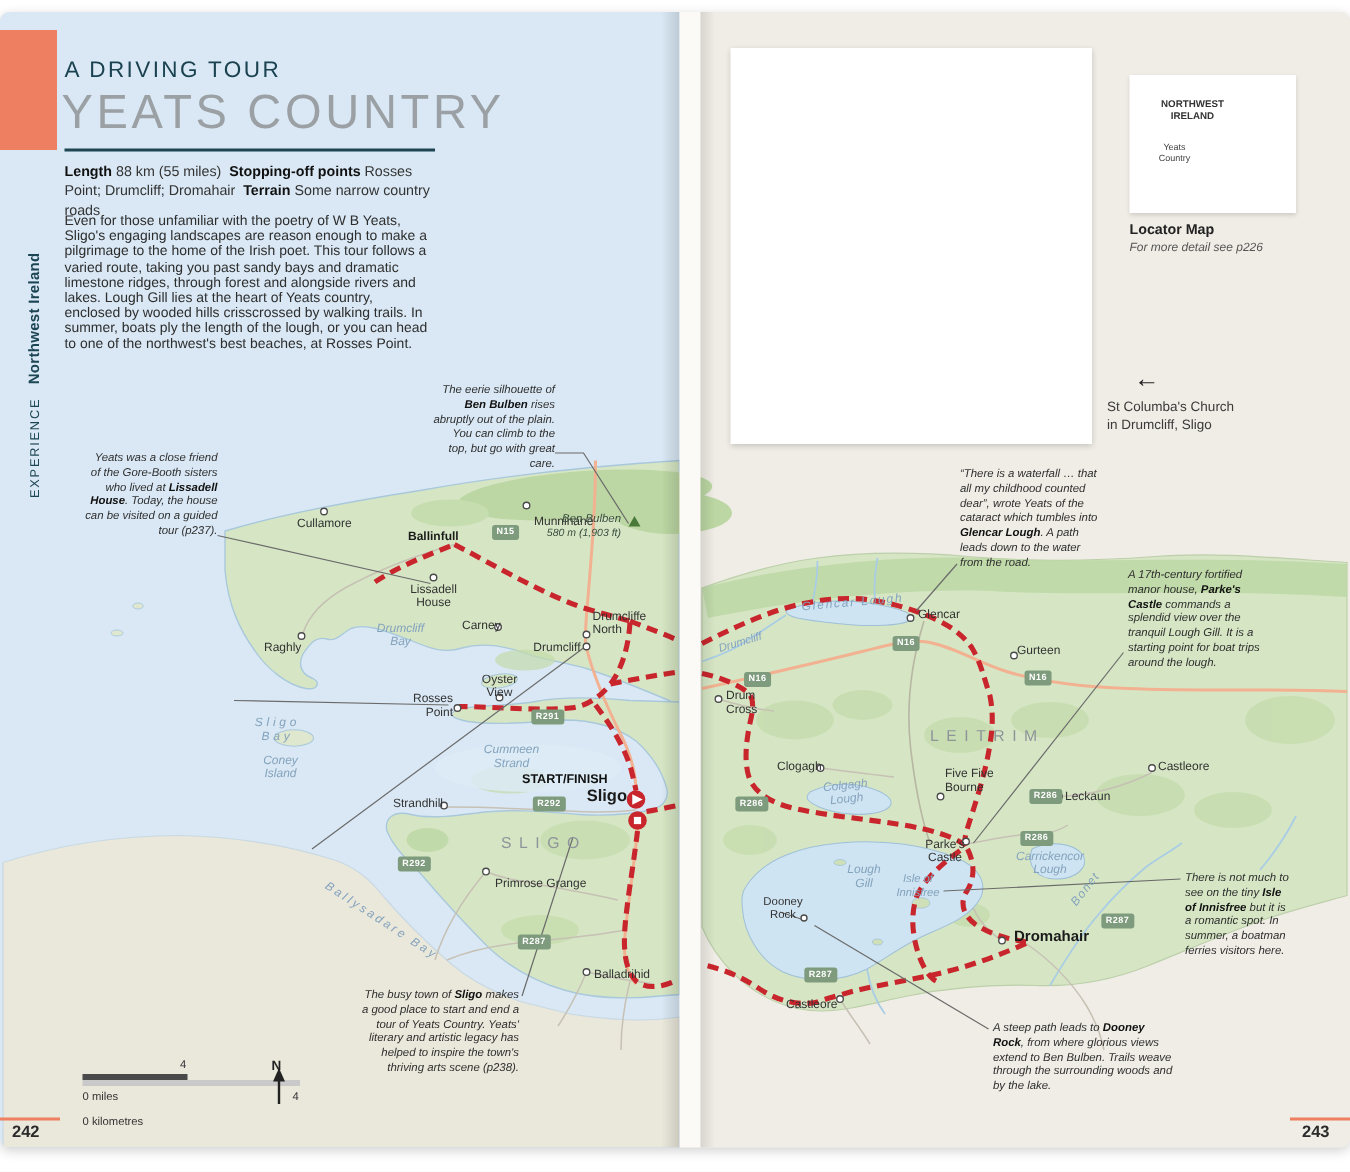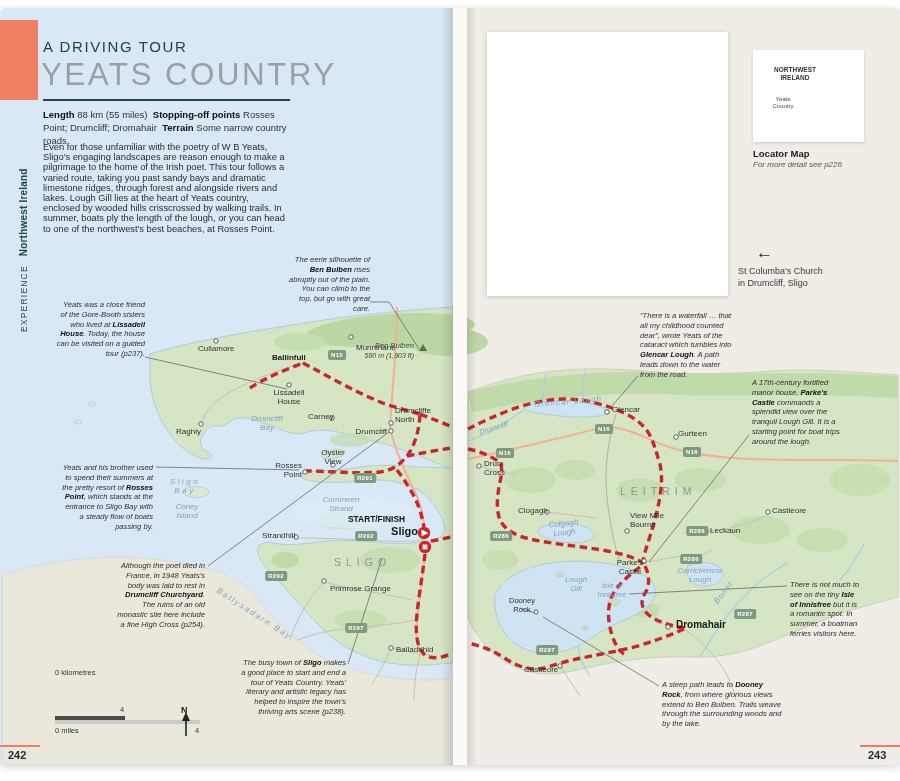--- a/index.html
+++ b/index.html
@@ -333,26 +333,20 @@
     <b>Terrain</b>
     <span>Some narrow country roads</span>
   </div>
   <div class="intro">Even for those unfamiliar with the poetry of W B Yeats, Sligo's engaging landscapes are reason enough to make a pilgrimage to the home of the Irish poet. This tour follows a varied route, taking you past sandy bays and dramatic limestone ridges, through forest and alongside rivers and lakes. Lough Gill lies at the heart of Yeats country, enclosed by wooded hills crisscrossed by walking trails. In summer, boats ply the length of the lough, or you can head to one of the northwest's best beaches, at Rosses Point.</div>
 
   <div class="ann ra" style="left:55px;top:292px;width:90px;">
     <span>Yeats was a close friend of the Gore-Booth sisters who lived at </span><b>Lissadell House</b><span>. Today, the house can be visited on a guided tour (p237).</span>
   </div>
   <div class="ann ra" style="left:288px;top:247px;width:82px;">
     <span>The eerie silhouette of </span><b>Ben Bulben</b><span> rises abruptly out of the plain. You can climb to the top, but go with great care.</span>
-  </div>
-  <div class="ann ra" style="left:60px;top:455px;width:93px;">
-    <span>Yeats and his brother used to spend their summers at the pretty resort of </span><b>Rosses Point</b><span>, which stands at the entrance to Sligo Bay with a steady flow of boats passing by.</span>
-  </div>
-  <div class="ann ra" style="left:113px;top:553px;width:92px;">
-    <span>Although the poet died in France, in 1948 Yeats's body was laid to rest in </span><b>Drumcliff Churchyard</b><span>. The ruins of an old monastic site here include a fine High Cross (p254).</span>
   </div>
   <div class="ann ra" style="left:240px;top:650px;width:106px;">
     <span>The busy town of </span><b>Sligo</b><span> makes a good place to start and end a tour of Yeats Country. Yeats' literary and artistic legacy has helped to inspire the town's thriving arts scene (p238).</span>
   </div>
   <div class="ann" style="left:640px;top:303px;width:93px;">
     <span>“There is a waterfall … that all my childhood counted dear”, wrote Yeats of the cataract which tumbles into </span><b>Glencar Lough</b><span>. A path leads down to the water from the road.</span>
   </div>
   <div class="ann" style="left:752px;top:370px;width:93px;">
     <span>A 17th-century fortified manor house, </span><b>Parke's Castle</b><span> commands a splendid view over the tranquil Lough Gill. It is a starting point for boat trips around the lough.</span>
   </div>
@@ -410,21 +404,21 @@
   <div class="water" style="left:534px;top:392px;transform:rotate(-5deg);transform-origin:0 0;white-space:nowrap;letter-spacing:1.2px;">Glencar Lough</div>
   <div class="lbl" style="left:612px;top:397px;">Glencar</div>
   <div class="lbl" style="left:678px;top:421px;">Gurteen</div>
   <div class="water" style="left:478px;top:420px;font-size:7.5px;transform:rotate(-17deg);transform-origin:0 0;white-space:nowrap;">Drumcliff</div>
   <div class="lbl" style="left:484px;top:451px;">Drum
 Cross</div>
   <div class="county" style="left:620px;top:477px;">LEITRIM</div>
   <div class="lbl" style="left:518px;top:498px;">Clogagh</div>
   <div class="water ctr" style="left:546px;top:511px;width:36px;transform:rotate(-6deg);">Colgagh
 Lough</div>
-  <div class="lbl" style="left:630px;top:503px;">View Mile
+  <div class="lbl" style="left:630px;top:503px;">Five Five
 Bourne</div>
   <div class="lbl" style="left:710px;top:518px;">Leckaun</div>
   <div class="lbl" style="left:772px;top:498px;">Castleore</div>
   <div class="lbl ctr" style="left:612px;top:550px;width:36px;">Parke's
 Castle</div>
   <div class="water ctr" style="left:674px;top:558px;width:52px;">Carrickencor
 Lough</div>
   <div class="water ctr" style="left:560px;top:567px;width:32px;">Lough
 Gill</div>
   <div class="water ctr" style="left:594px;top:573px;width:36px;font-size:7.5px;">Isle of
@@ -442,21 +436,21 @@
   <div class="badge" style="left:356px;top:620px;">R287</div>
   <div class="badge" style="left:505px;top:445px;">N16</div>
   <div class="badge" style="left:604px;top:421px;">N16</div>
   <div class="badge" style="left:692px;top:444px;">N16</div>
   <div class="badge" style="left:501px;top:528px;">R286</div>
   <div class="badge" style="left:697px;top:523px;">R286</div>
   <div class="badge" style="left:691px;top:551px;">R286</div>
   <div class="badge" style="left:745px;top:606px;">R287</div>
   <div class="badge" style="left:547px;top:642px;">R287</div>
 
-  <div class="sb-txt" style="left:55px;top:660px;">0 kilometres</div>
+  <div class="sb-txt" style="left:55px;top:735px;">0 kilometres</div>
   <div class="sb-txt" style="left:120px;top:697px;">4</div>
   <div class="sb-txt" style="left:55px;top:718px;">0 miles</div>
   <div class="sb-txt" style="left:195px;top:718px;">4</div>
   <div class="sb-n">N</div>
 
   <div class="pn-rule" style="left:0;top:737px;width:40px;"></div>
   <div class="pn" style="left:8px;top:741px;text-align:center;">242</div>
   <div class="pn-rule" style="left:860px;top:737px;width:40px;"></div>
   <div class="pn" style="left:868px;top:741px;">243</div>
 

